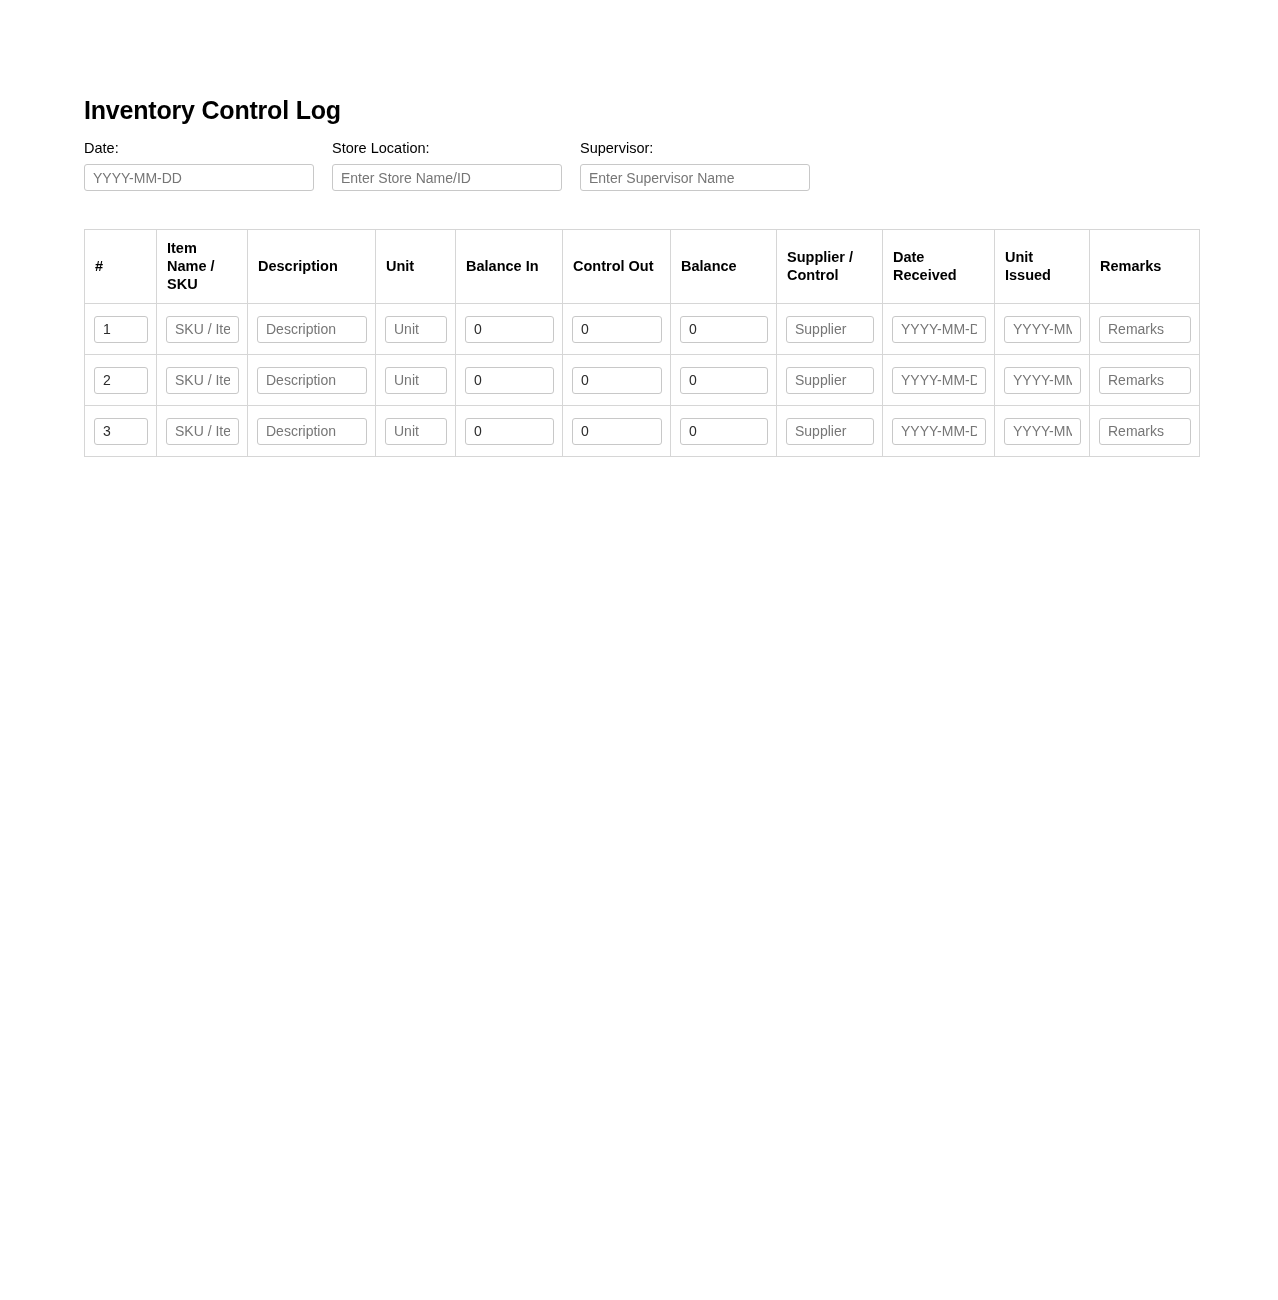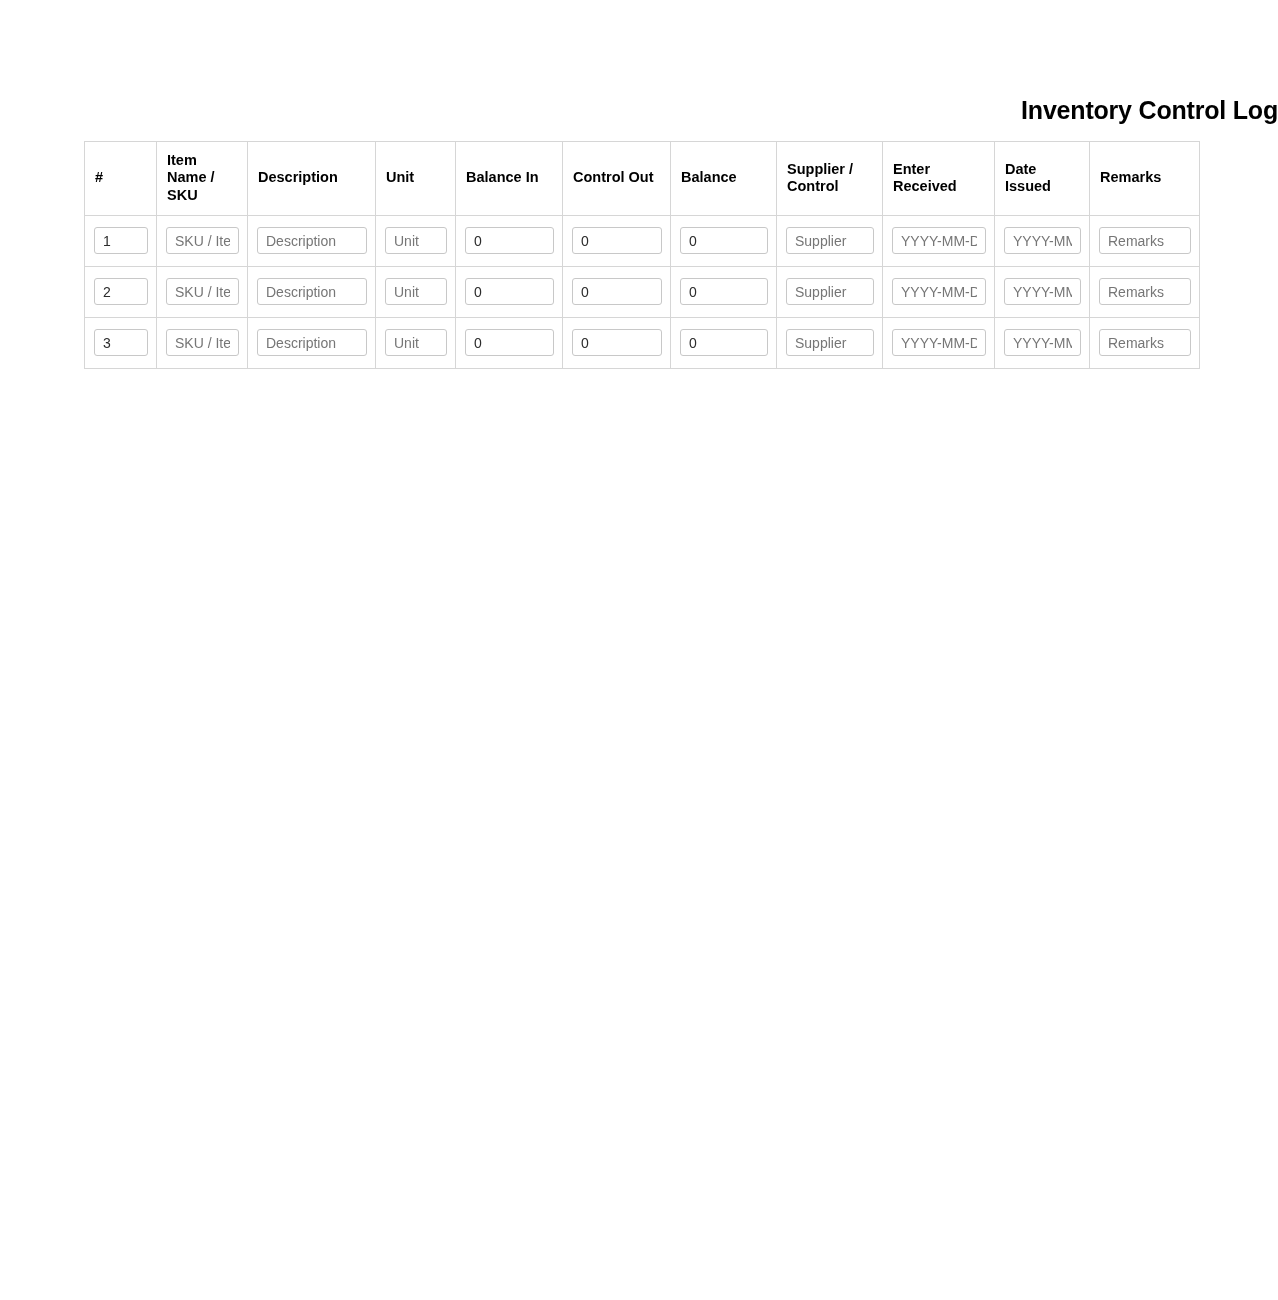--- a/index.html
+++ b/index.html
@@ -18,21 +18,20 @@
     position: relative;
     padding: 96px 0 0 84px;
     box-sizing: border-box;
   }
   .page-title {
     font-size: 25px;
     font-weight: bold;
     letter-spacing: -0.2px;
     margin: 0 0 16px 0;
     line-height: 1.15;
-    text-align: right;
   }
   
   .meta-row {
     display: flex;
     align-items: flex-start;
     gap: 18px;
     margin-bottom: 38px;
   }
   .meta-field {
     display: flex;
@@ -113,20 +112,38 @@
   col.c-diss     { width: 95px; }
   col.c-rem      { width: 110px; }
 </style>
 </head>
 <body>
 
 <div class="page">
 
   <h1 class="page-title">Inventory Control Log</h1>
 
+  <div class="meta-row">
+
+    <div class="meta-field date">
+      <label class="meta-label">Date:</label>
+      <input class="text-input" type="text" placeholder="YYYY-MM-DD" style="">
+    </div>
+
+    <div class="meta-field store">
+      <label class="meta-label">Store Location:</label>
+      <input class="text-input" type="text" placeholder="Enter Store Name/ID" style="">
+    </div>
+
+    <div class="meta-field supervisor">
+      <label class="meta-label">Supervisor:</label>
+      <input class="text-input" type="text" placeholder="Enter Supervisor Name" style="">
+    </div>
+
+  </div>
 
   <table class="log-table">
     <colgroup>
       <col class="c-num">
         <col class="c-sku">
         <col class="c-desc">
         <col class="c-unit">
       <col class="c-qin">
         <col class="c-qout">
         <col class="c-bal">
@@ -138,22 +155,22 @@
     <thead>
       <tr>
         <th>#</th>
         <th>Item Name / SKU</th>
         <th>Description</th>
         <th>Unit</th>
         <th>Balance In</th>
         <th>Control Out</th>
         <th>Balance</th>
         <th>Supplier / Control</th>
-        <th>Enter Received</th>
-        <th>Date Issued</th>
+        <th>Date Received</th>
+        <th>Unit Issued</th>
         <th>Remarks</th>
       </tr>
     </thead>
     <tbody>
         <tr>
           <td>
             <input type="text" class="text-input" value="1" style="">
           </td>
           <td>
             <input type="text" class="text-input" placeholder="SKU / Item Name" style="">

